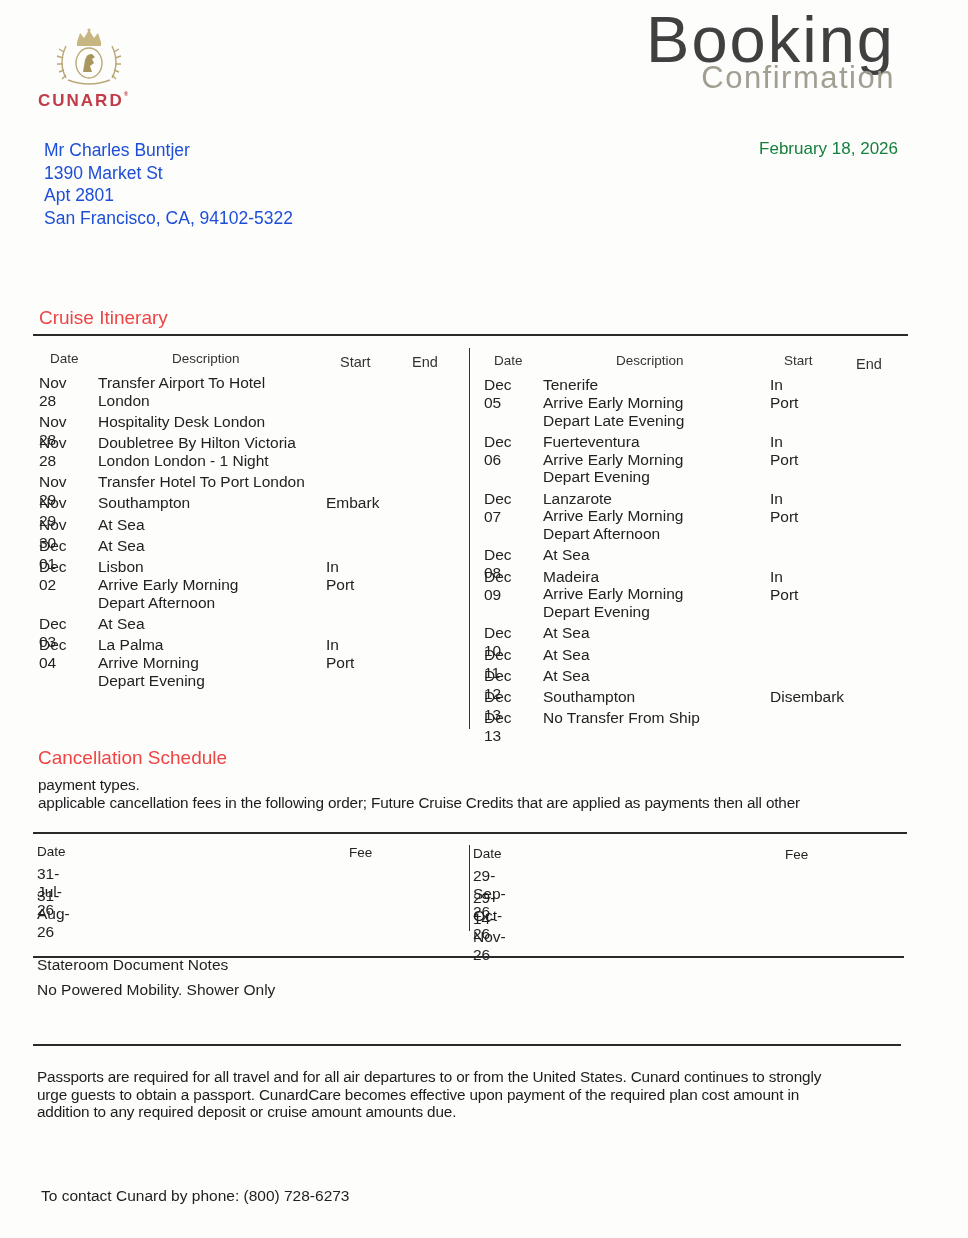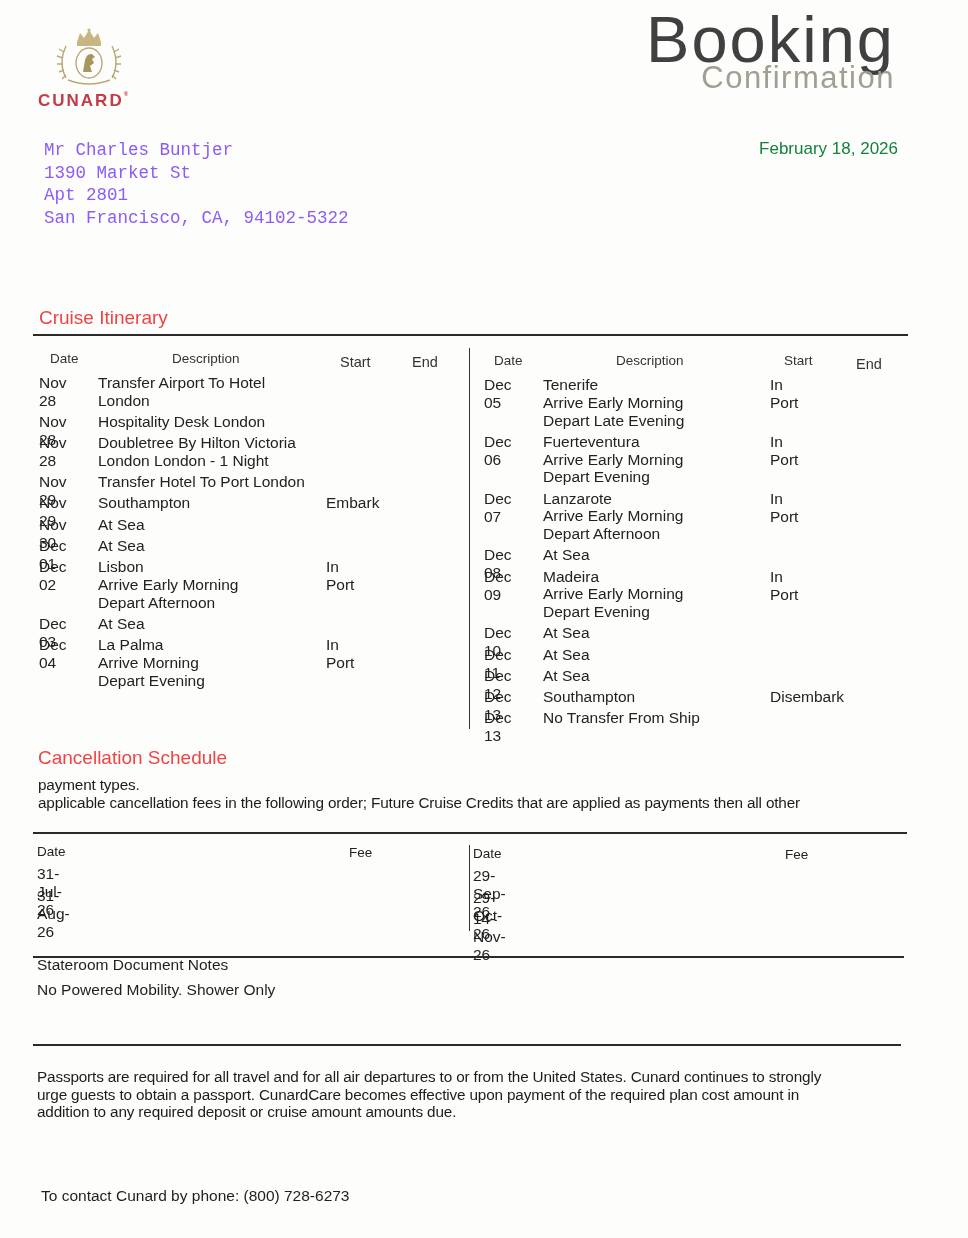--- a/index.html
+++ b/index.html
@@ -13,21 +13,21 @@
   .brand { position: absolute; left: 0; top: 63px; font-family: "Liberation Sans", sans-serif; font-weight: bold; font-size: 17px; letter-spacing: 2px; color: #c23b48; }
   .brand sup { font-size: 6px; letter-spacing: 0; vertical-align: top; }
 
   
   .title1 { right: 73px; top: 0px; font-family: "DejaVu Sans", sans-serif; font-weight: 200; font-size: 50px; color: #7b7768; letter-spacing: 1px; -webkit-text-stroke: 0; font-stretch: condensed; }
   .title2 { right: 73px; top: 60px; font-family: "DejaVu Sans", sans-serif; font-weight: 200; font-size: 31px; color: #9a968a; letter-spacing: 1px; }
   .thin { font-family: "Liberation Sans", sans-serif; font-weight: normal; }
 
   .date { right: 70px; top: 139px; font-size: 17px; color: #15803d; font-family: "Liberation Sans", sans-serif; }
 
-  .address { left: 44px; top: 139px; font-family: Liberation Mono, monospace; font-size: 17.5px; line-height: 22.6px; color: #8b5cf6; }
+  .address { left: 44px; top: 139px; font-family: Liberation Sans, sans-serif; font-size: 17.5px; line-height: 22.6px; color: #1d4ed8; }
 
   .section-title { font-family: Liberation Sans, sans-serif; font-size: 19px; color: #ef4444; }
   .rule { height: 1.5px; background: #2a2a2a; }
 
   
   .itin { font-family: "Liberation Sans", sans-serif; font-size: 15.5px; color: #222; }
   .itin-head { font-size: 13.5px; color: #333; }
   .col-date { position: absolute; }
   .col-desc { position: absolute; line-height: 17.8px; }
   .col-start { position: absolute; }

